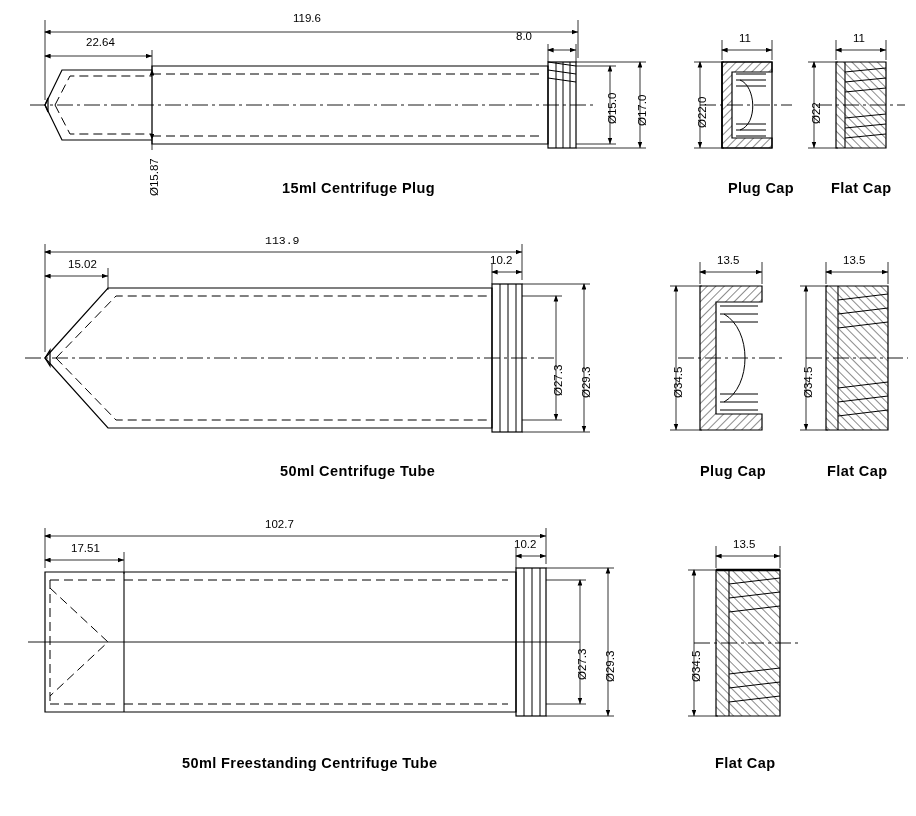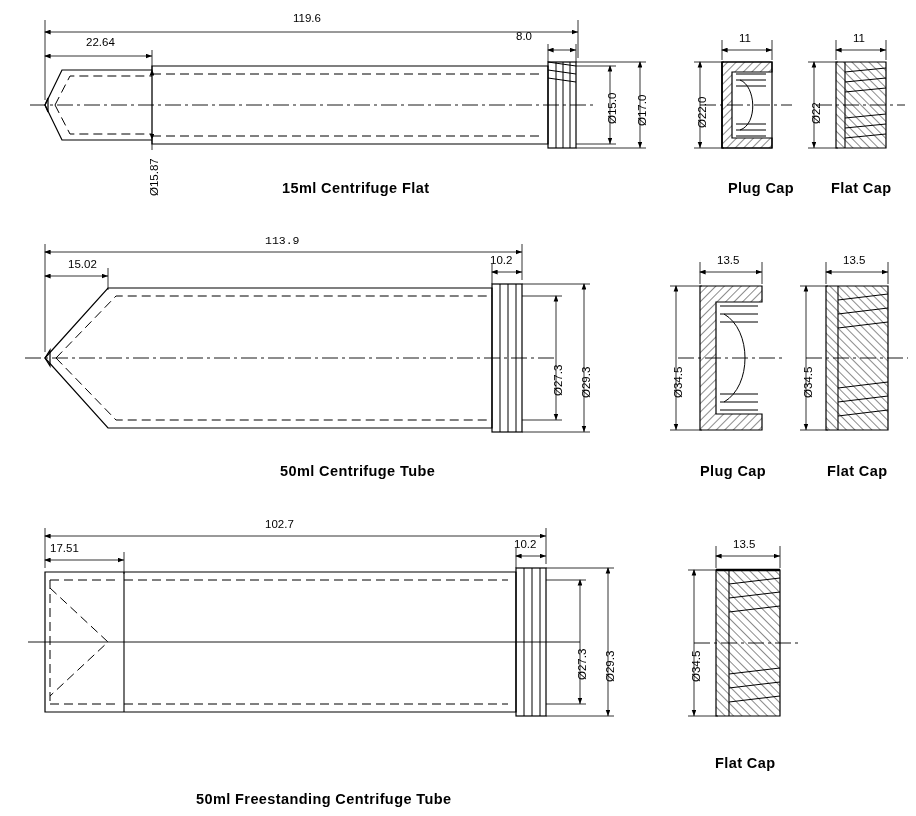--- a/index.html
+++ b/index.html
@@ -232,21 +232,21 @@
       </g>
     </g>
   </svg>
 
   <div class="dim" style="left:293px;top:12px;">119.6</div>
   <div class="dim" style="left:86px;top:36px;text-align:right;">22.64</div>
   <div class="dim" style="left:516px;top:30px;">8.0</div>
   <div class="dim rot" style="left:148px;top:196px;">Ø15.87</div>
   <div class="dim rot" style="left:606px;top:124px;">Ø15.0</div>
   <div class="dim rot" style="left:636px;top:126px;">Ø17.0</div>
-  <div class="caption" style="left:282px;top:180px;">15ml Centrifuge Flat</div>
+  <div class="caption" style="left:282px;top:180px;">15ml Centrifuge Plug</div>
 
   <div class="dim" style="left:739px;top:32px;">11</div>
   <div class="dim rot" style="left:696px;top:128px;">Ø22.0</div>
   <div class="caption" style="left:728px;top:180px;">Plug Cap</div>
 
   <div class="dim" style="left:853px;top:32px;">11</div>
   <div class="dim rot" style="left:810px;top:124px;">Ø22</div>
   <div class="caption" style="left:831px;top:180px;">Flat Cap</div>
 
   <div class="dim" style="left:265px;top:234px;font-family:Liberation Mono, monospace;">113.9</div>
@@ -258,23 +258,23 @@
 
   <div class="dim" style="left:717px;top:254px;">13.5</div>
   <div class="dim rot" style="left:672px;top:398px;">Ø34.5</div>
   <div class="caption" style="left:700px;top:463px;">Plug Cap</div>
 
   <div class="dim" style="left:843px;top:254px;">13.5</div>
   <div class="dim rot" style="left:802px;top:398px;">Ø34.5</div>
   <div class="caption" style="left:827px;top:463px;">Flat Cap</div>
 
   <div class="dim" style="left:265px;top:518px;">102.7</div>
-  <div class="dim" style="left:50px;top:542px;">17.51</div>
+  <div class="dim" style="left:71px;top:542px;">17.51</div>
   <div class="dim" style="left:514px;top:538px;">10.2</div>
   <div class="dim rot" style="left:576px;top:680px;">Ø27.3</div>
   <div class="dim rot" style="left:604px;top:682px;">Ø29.3</div>
-  <div class="caption" style="left:182px;top:791px;margin-left:14px;">50ml Freestanding Centrifuge Tube</div>
+  <div class="caption" style="left:182px;top:755px;">50ml Freestanding Centrifuge Tube</div>
 
   <div class="dim" style="left:733px;top:538px;">13.5</div>
   <div class="dim rot" style="left:690px;top:682px;">Ø34.5</div>
   <div class="caption" style="left:715px;top:755px;">Flat Cap</div>
 
 </div>
 
 </body></html>

